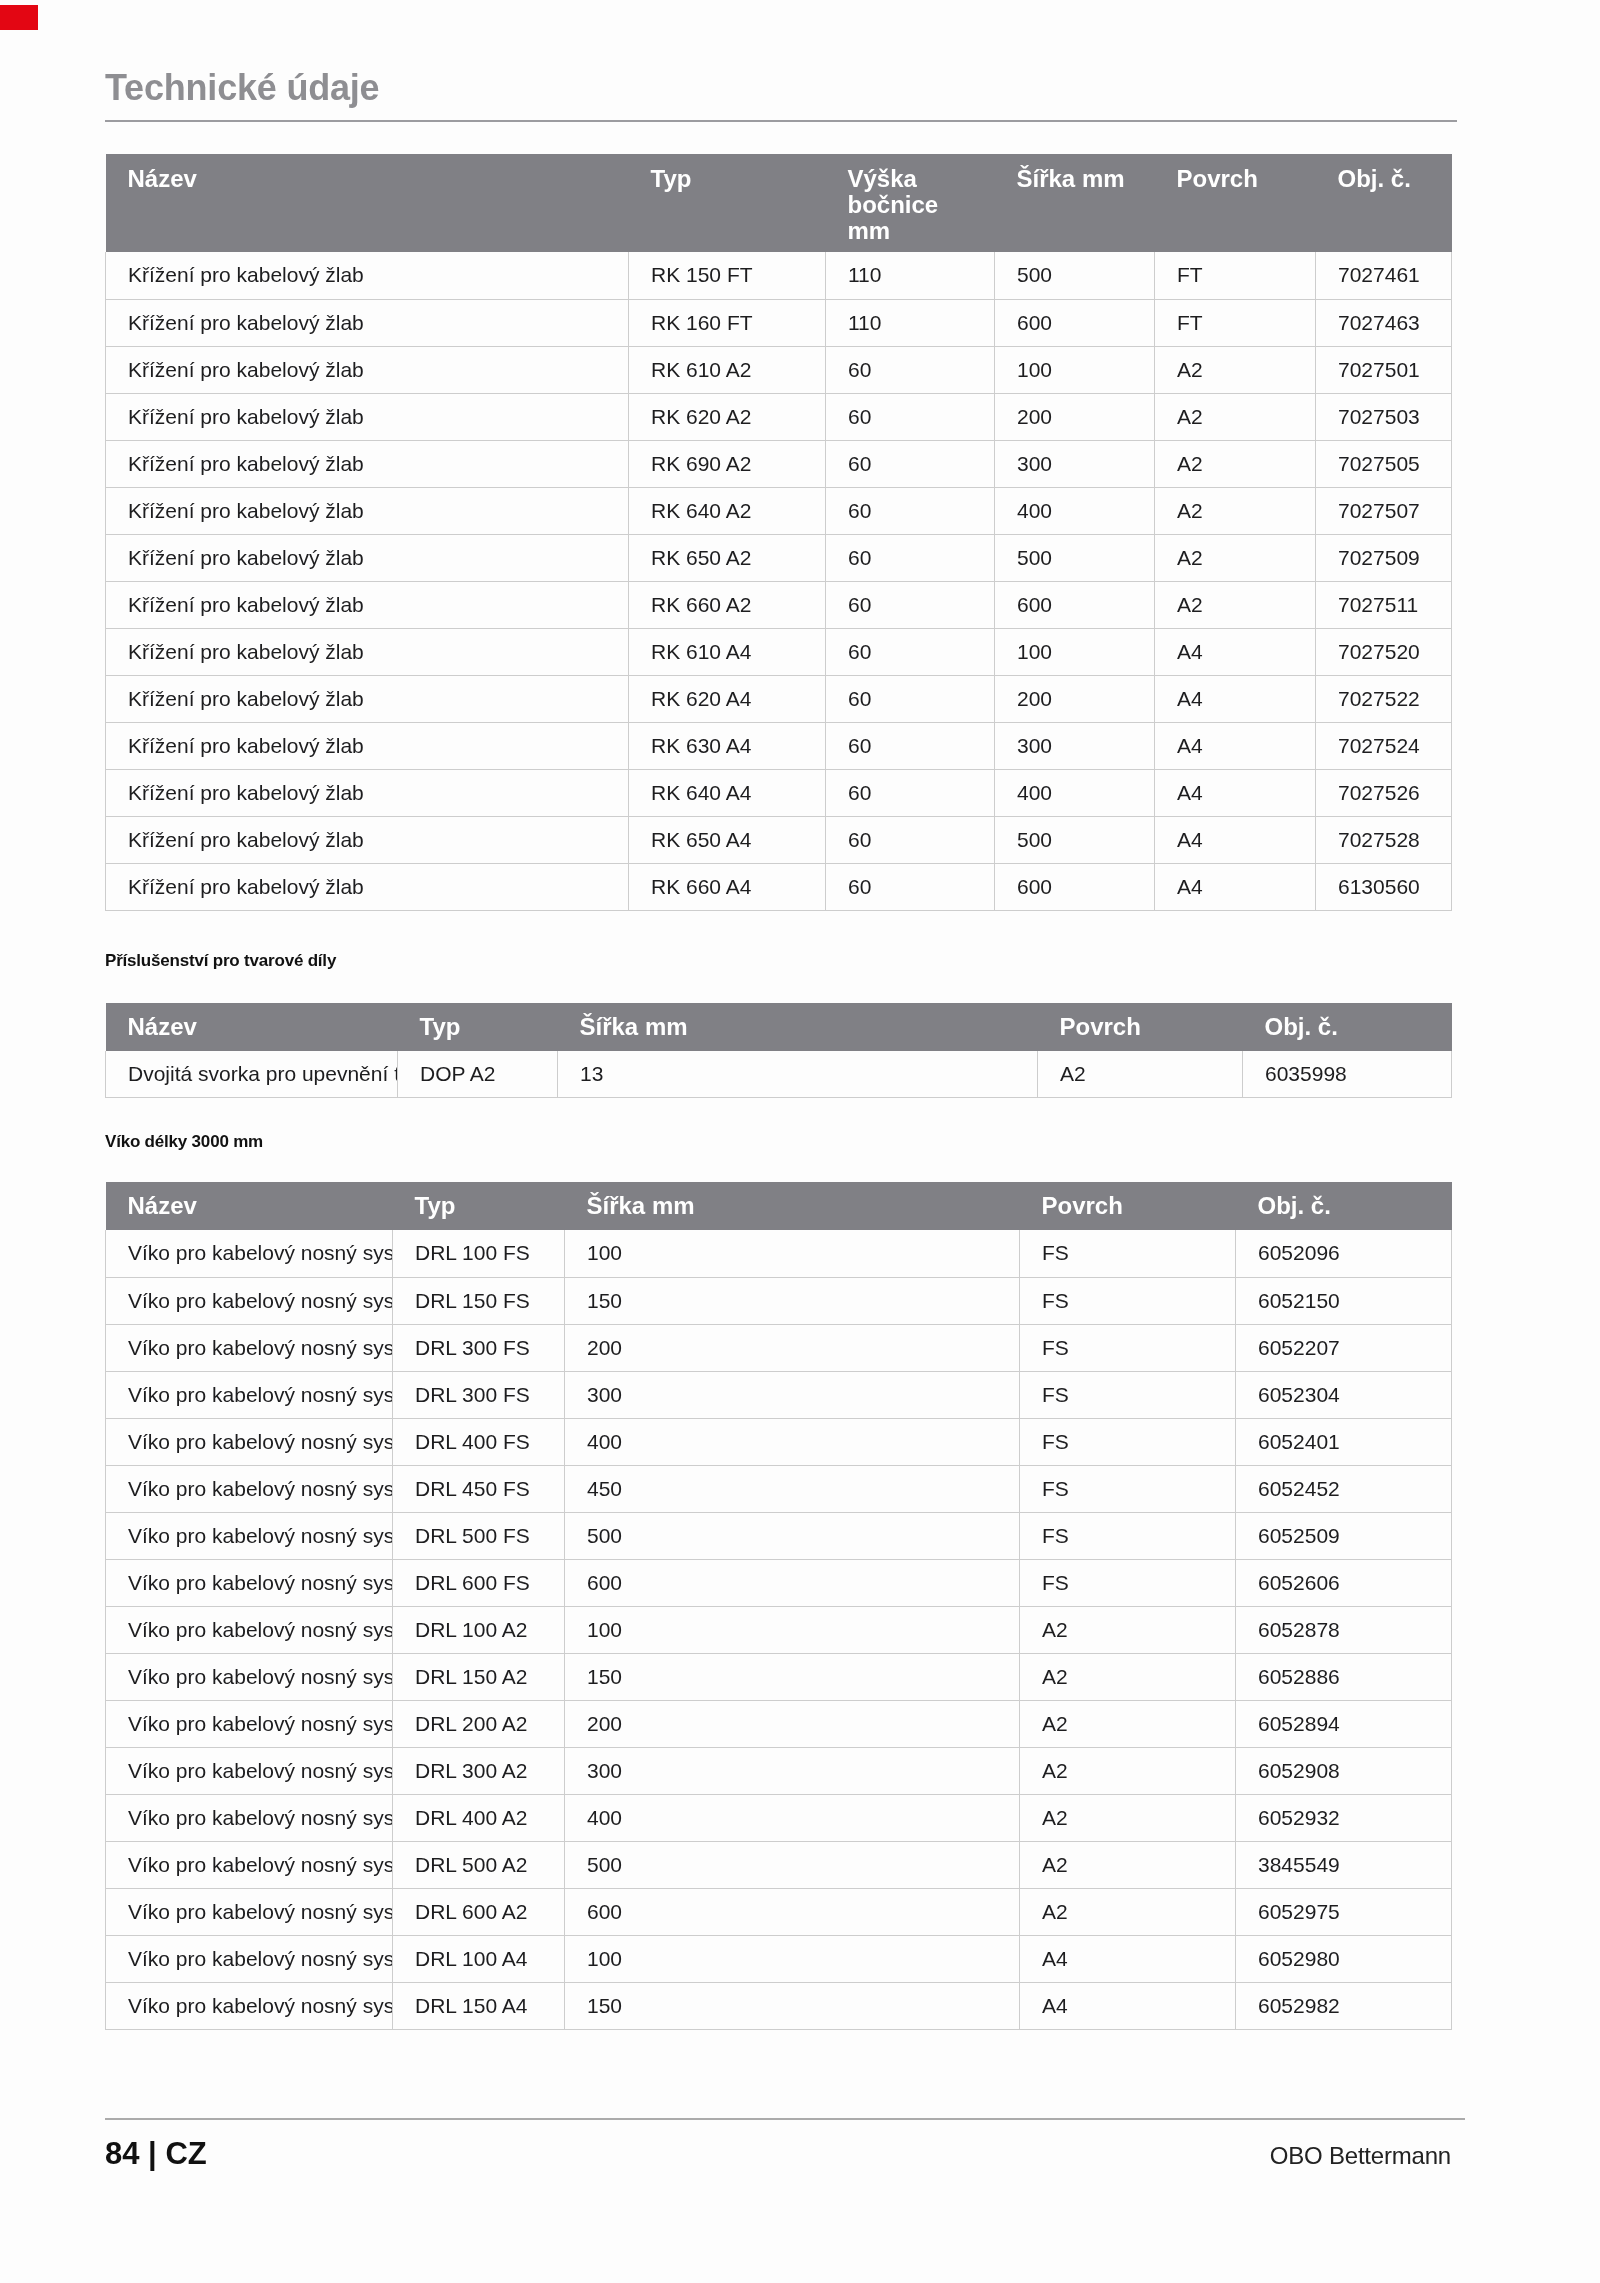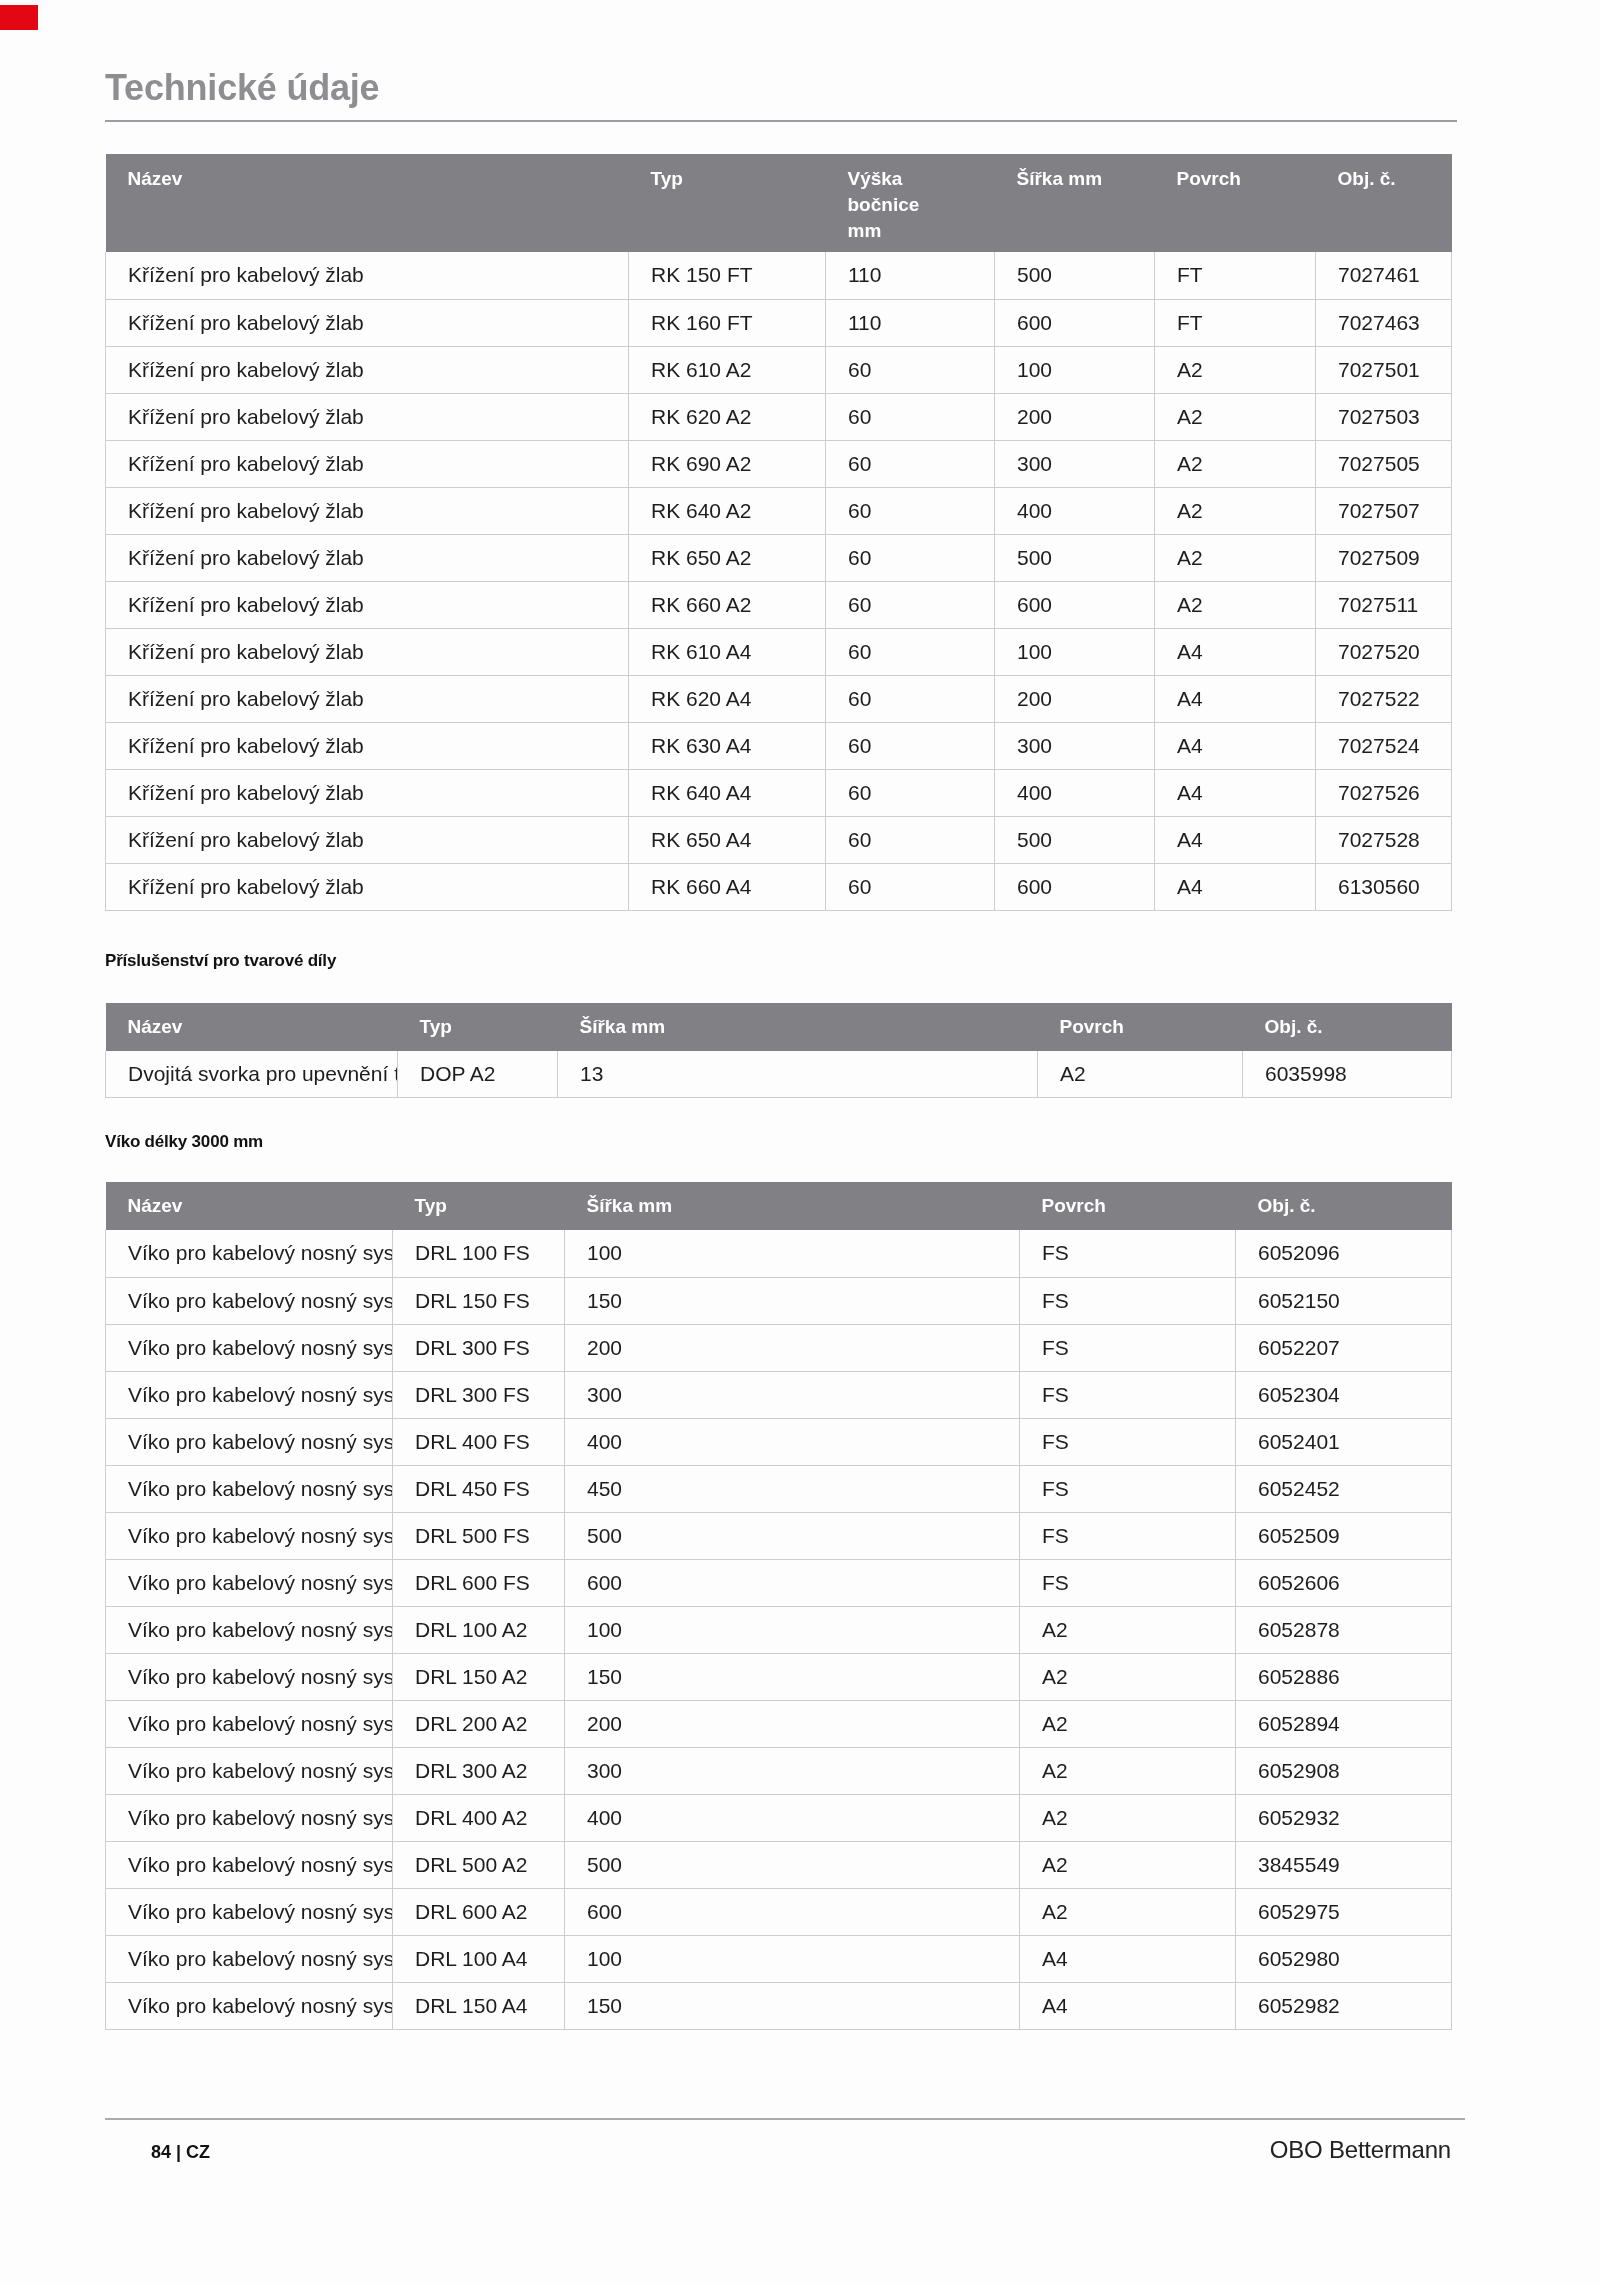--- a/index.html
+++ b/index.html
@@ -34,41 +34,41 @@
   table {
     border-collapse:collapse; table-layout:fixed; width:1346px;
     background:#fdfdfd;
   }
   .t1 { margin-top:32px; }
   .t2 { margin-top:24px; }
   .t3 { margin-top:22px; }
   th {
     background:#808085; color:#ffffff; font-weight:bold;
     text-align:left; vertical-align:top;
-    font-size:19px; line-height:26px;
+    font-size:24px; line-height:26px;
     padding:12px 10px 8px 22px;
     border:none;
   }
   .t1 th { height:93px; }
   .t2 th, .t3 th { height:48px; padding-top:11px; }
   .t1 th.th-vyska { padding-right:72px; }
   td {
     border:1px solid #cdcdcd; border-top:1px solid #d4d4d4;
     font-size:21px; color:#1d1d1f;
     padding:0 10px 0 22px; height:47px; vertical-align:middle;
     background:#fdfdfd; overflow:hidden; white-space:nowrap;
   }
   tbody tr:first-child td { border-top:none; }
 
   .footer-rule { margin-top:88px; height:2px; background:#ababab; width:1360px; }
   .footer-row {
     margin-top:16px; width:1346px;
     display:flex; justify-content:space-between; align-items:baseline;
   }
-  .footer-page { font-size:18px; font-weight:bold; color:#111;margin-left:46px; }
+  .footer-page { font-size:31px; font-weight:bold; color:#111; }
   .footer-brand { font-size:24px; color:#222; letter-spacing:-0.2px;margin-left:40px; }
 </style>
 </head>
 <body>
 
 <div class="corner-mark"></div>
 
 <div class="content">
 
   <div class="page-title">Technické údaje</div>

